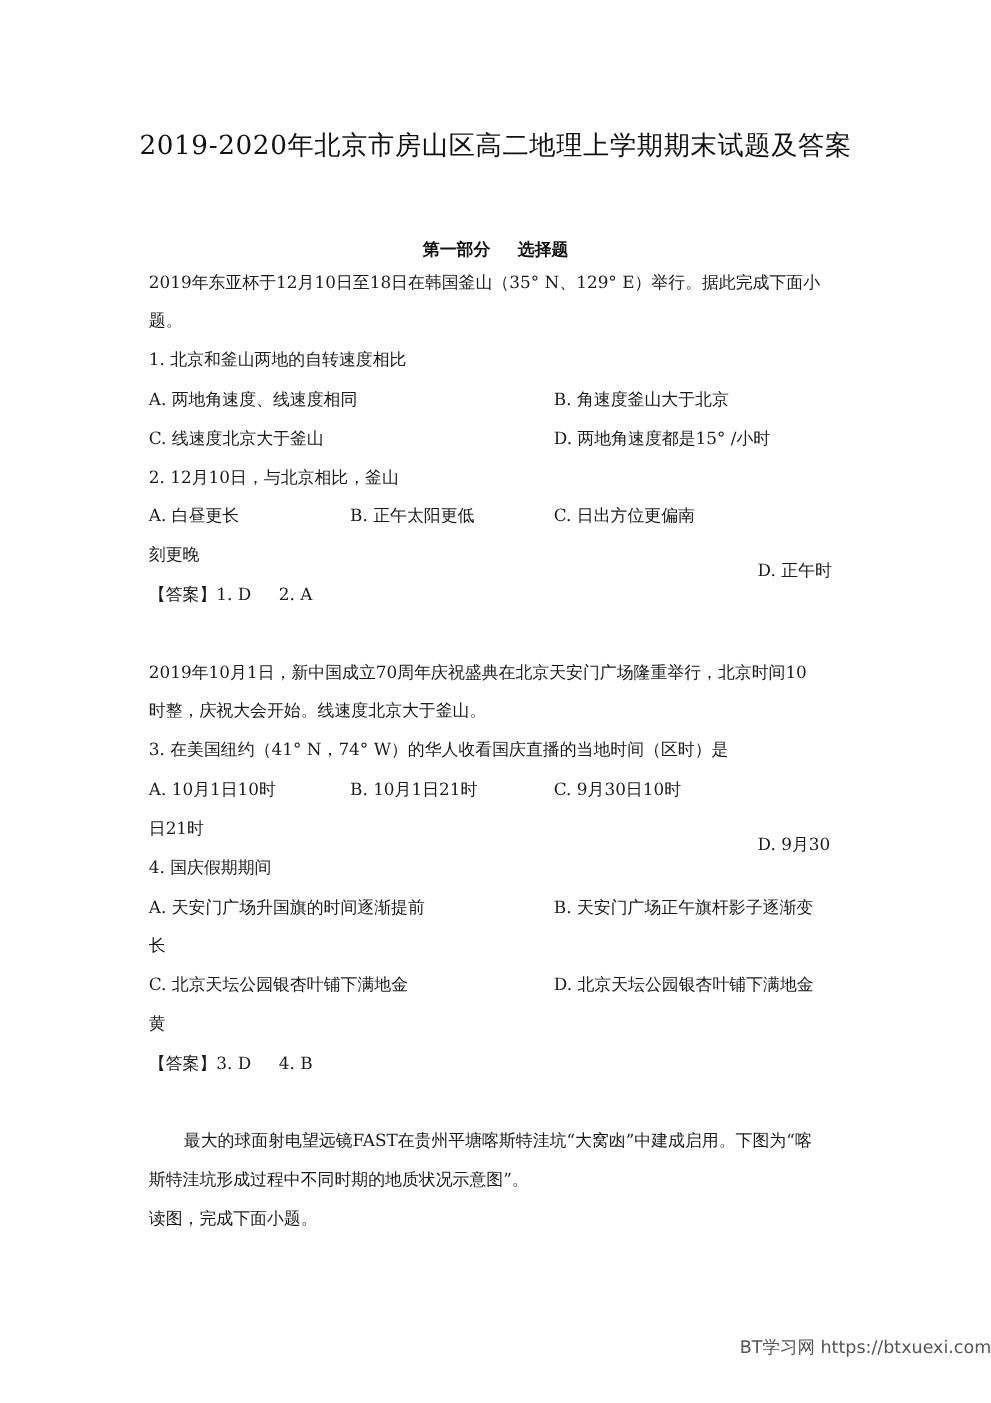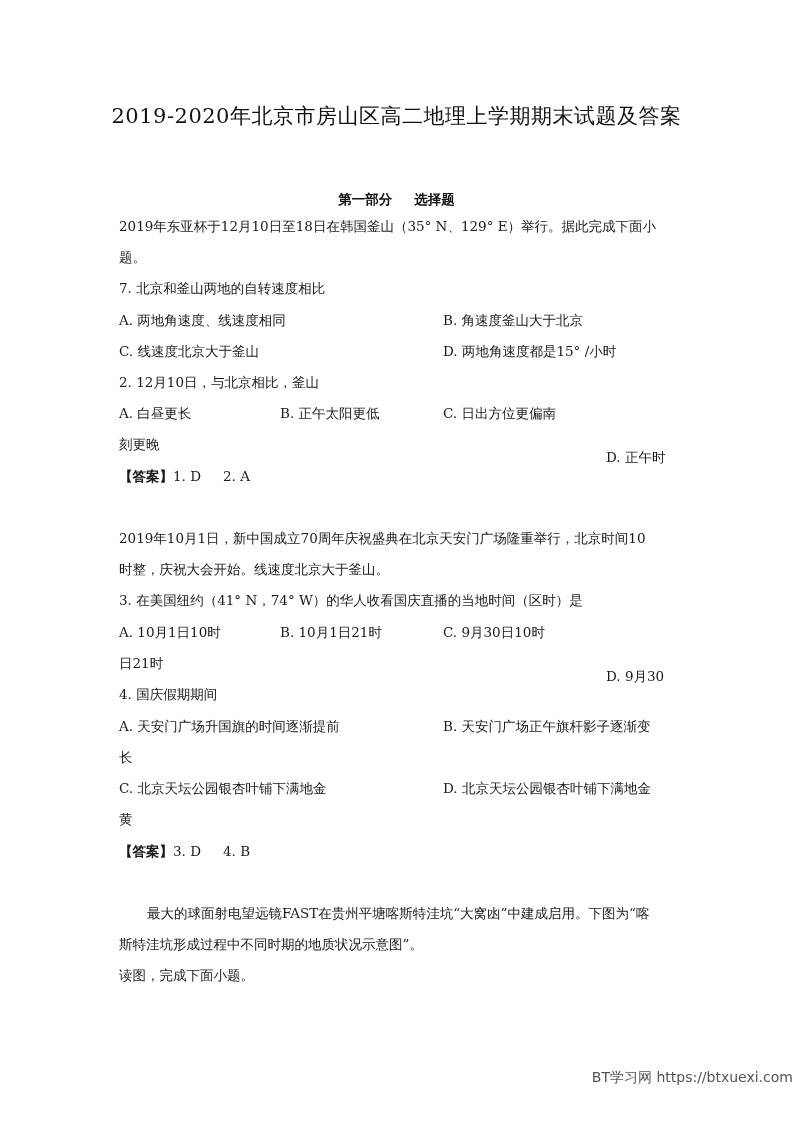--- a/index.html
+++ b/index.html
@@ -21,42 +21,42 @@
   }
   .section .gap { display: inline-block; width: 22px; }
   .line {
     position: absolute; left: 119px; width: 560px;
     font-size: 13.5px; line-height: 20px; white-space: nowrap;
   }
   .indent { left: 147px; }
   .opt { position: absolute; font-size: 13.5px; line-height: 20px; white-space: nowrap; }
   .c1 { left: 119px; } .c2 { left: 280px; } .c3 { left: 443px; } .c4 { left: 606px; margin-top: 44px; }
   .h1 { left: 119px; } .h2 { left: 443px; }
-  .ans-tag { font-weight: bold; font-family: "DejaVu Sans", "Liberation Sans", sans-serif; }
+  .ans-tag { font-weight: normal; font-family: "DejaVu Sans", "Liberation Sans", sans-serif; }
   .ans-gap { display: inline-block; width: 22px; }
   .footer {
     position: absolute; left: 0; width: 793px; top: 1069px;
     text-align: right; font-size: 14px; color: #555;
     font-family: "DejaVu Sans", "Liberation Sans", sans-serif;
   }
 </style>
 </head>
 <body>
 
 <div class="page">
 
   <div class="title">2019-2020年北京市房山区高二地理上学期期末试题及答案</div>
 
   <div class="section">
     <span>第一部分</span><span class="gap"></span><span>选择题</span>
   </div>
 
   <div class="line" style="top:216px">2019年东亚杯于12月10日至18日在韩国釜山（35° N、129° E）举行。据此完成下面小</div>
   <div class="line" style="top:247px">题。</div>
-  <div class="line" style="top:278px">7. 北京和釜山两地的自转速度相比</div>
+  <div class="line" style="top:278px">1. 北京和釜山两地的自转速度相比</div>
 
   <div class="opt h1" style="top:310px">A. 两地角速度、线速度相同</div>
   <div class="opt h2" style="top:310px">B. 角速度釜山大于北京</div>
   <div class="opt h1" style="top:341px">C. 线速度北京大于釜山</div>
   <div class="opt h2" style="top:341px">D. 两地角速度都是15° /小时</div>
 
   <div class="line" style="top:372px">2. 12月10日，与北京相比，釜山</div>
   <div class="opt c1" style="top:403px">A. 白昼更长</div>
   <div class="opt c2" style="top:403px">B. 正午太阳更低</div>
   <div class="opt c3" style="top:403px">C. 日出方位更偏南</div>

